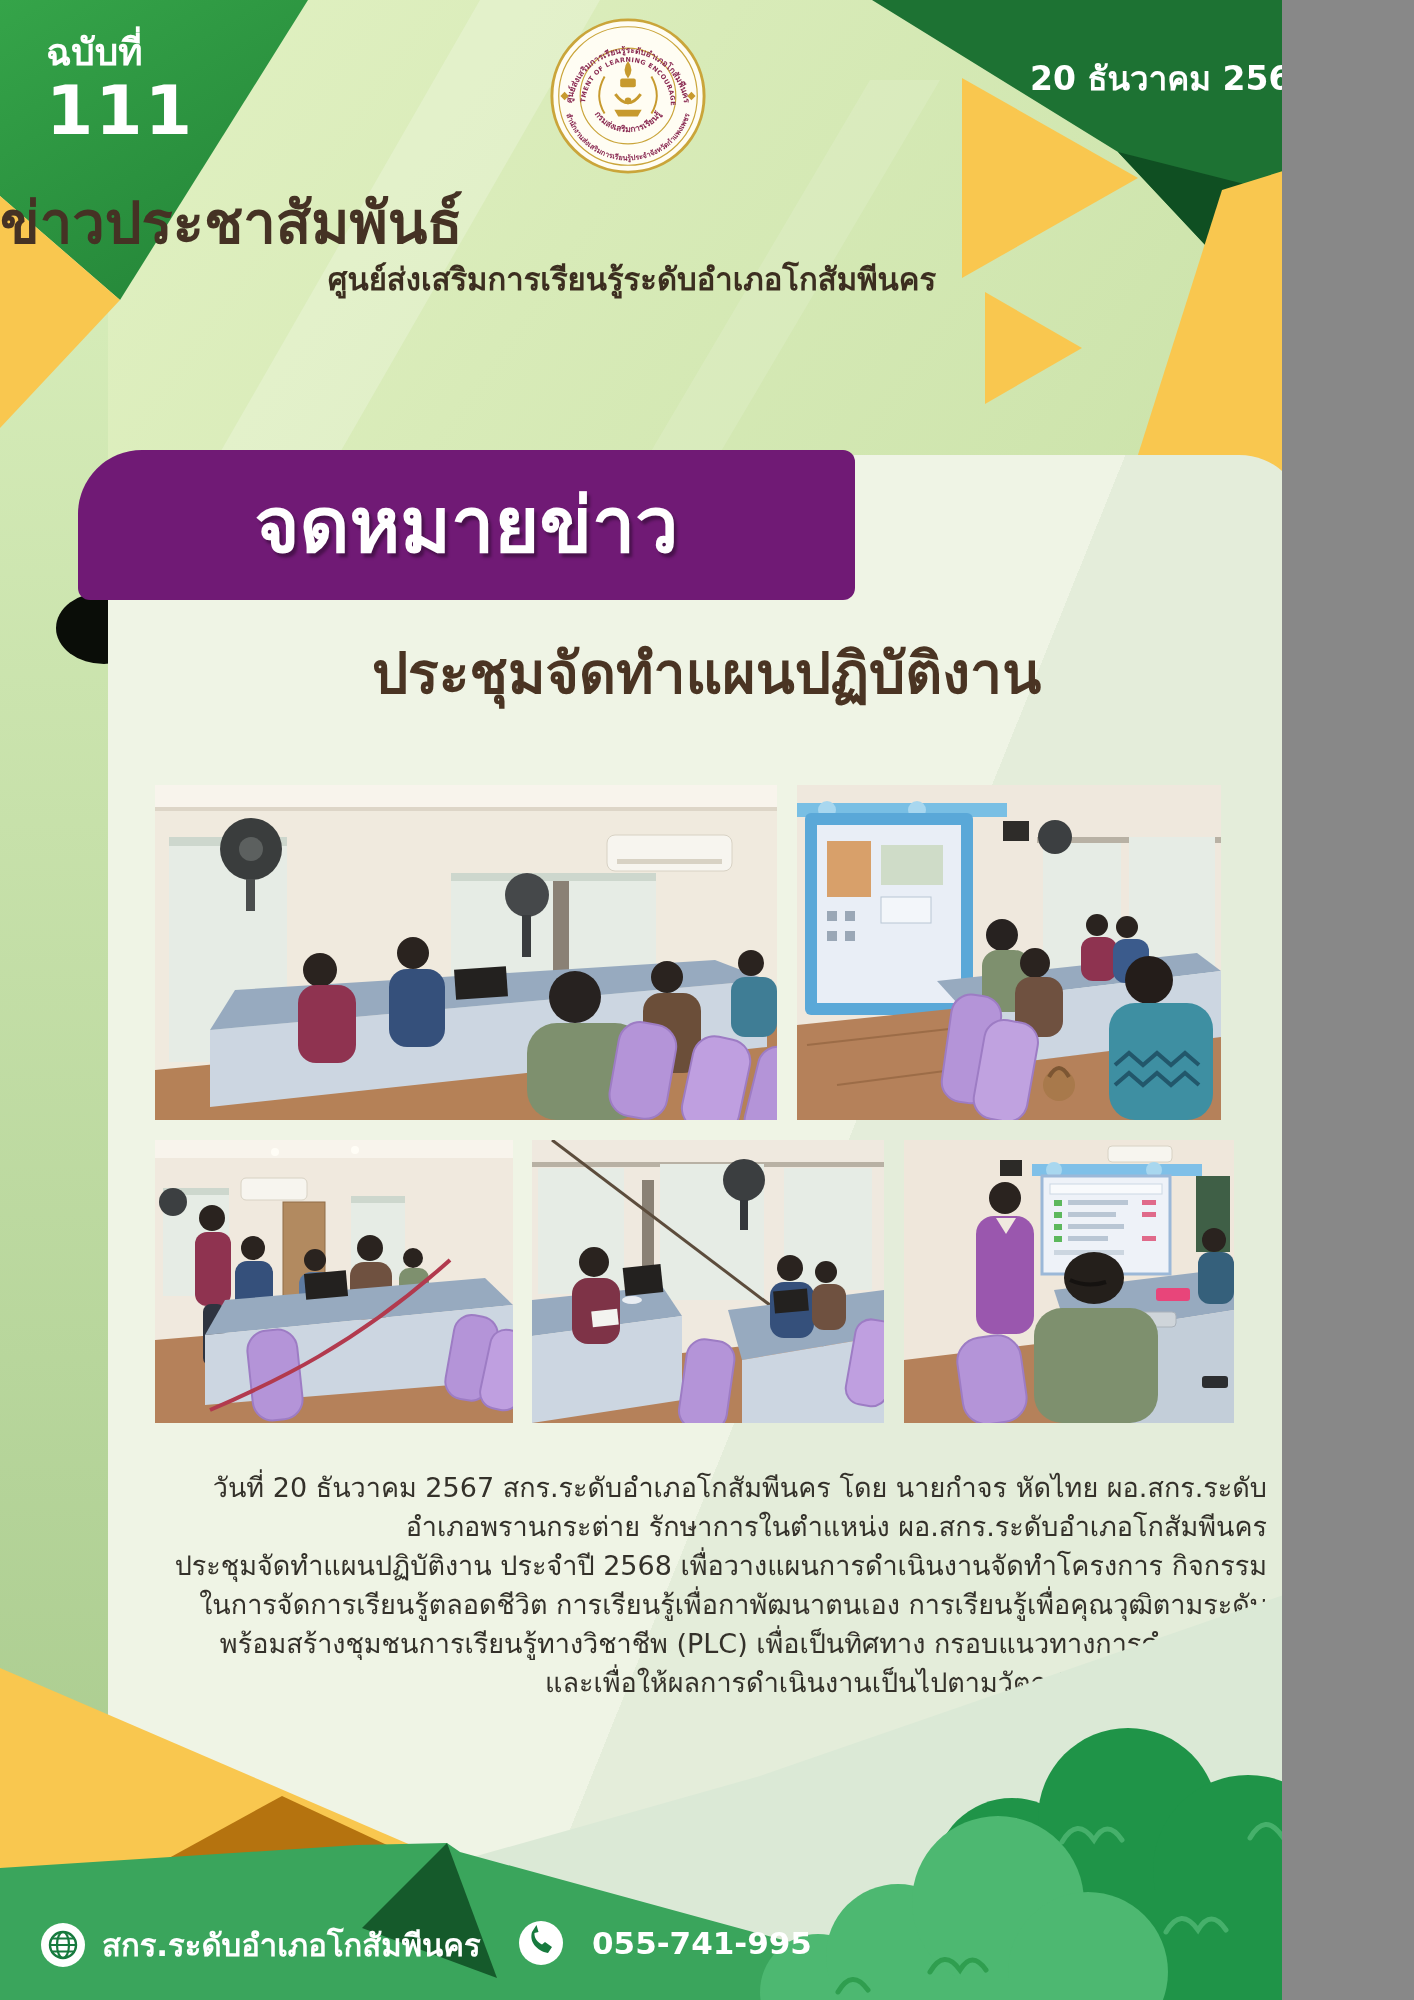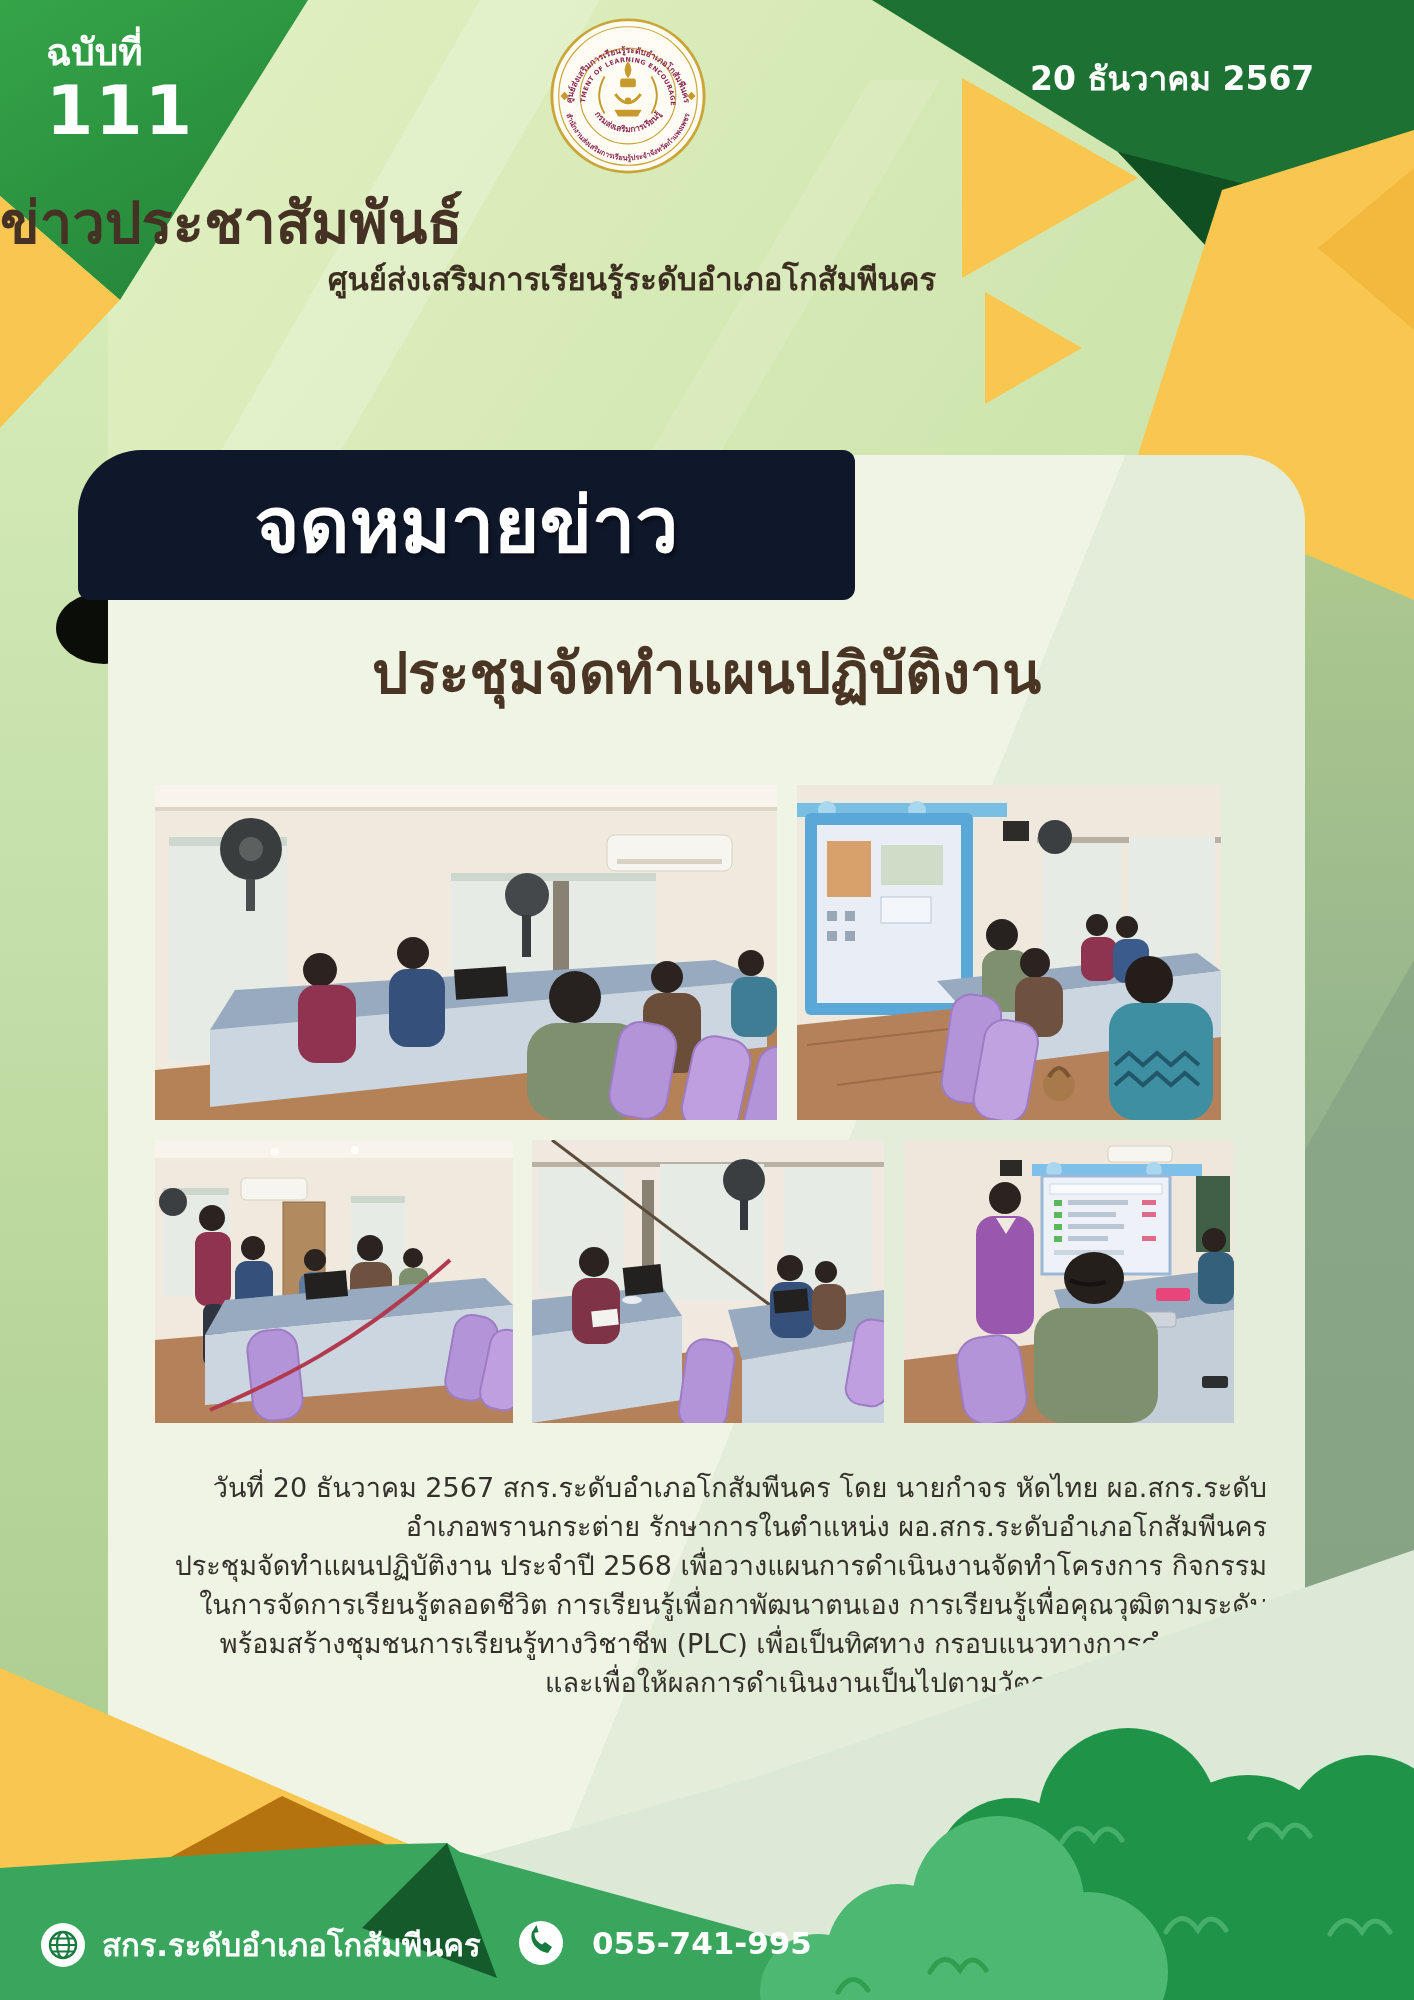--- a/index.html
+++ b/index.html
@@ -1,16 +1,16 @@
 <!DOCTYPE html>
 <html><head>
 <meta charset="utf-8">
 <style>
   html,body{margin:0;padding:0;background:#888;}
-  .canvas{position:relative;width:1414px;height:2000px;overflow:hidden;
+  .canvas{position:relative;width:1282px;height:2000px;overflow:hidden;
           font-family:"DejaVu Sans",sans-serif;background:#cfe8a6;}
   .abs{position:absolute;}
   svg{display:block;}
 
   
   #bg-art{left:0;top:0;z-index:0;}
   #curl{left:56px;top:592px;width:96px;height:72px;background:#0a0d08;border-radius:50%;z-index:1;}
   #panel{left:108px;top:455px;width:1197px;height:1455px;z-index:2;
          background:linear-gradient(112deg,#eff4e5 57%,#e4edda 57%);
          border-radius:44px 66px 0 0;}
@@ -19,21 +19,21 @@
   
   #issue{left:46px;top:34px;width:170px;color:#fff;z-index:3;line-height:1;}
   #issue .lbl{font-size:37px;font-weight:700;}
   #issue .num{font-size:68px;font-weight:800;margin-top:6px;letter-spacing:2px;}
   #date{left:1030px;top:52px;width:360px;text-align:left;color:#fff;font-size:33px;font-weight:600;z-index:3;}
   #seal{left:548px;top:14px;width:160px;height:164px;z-index:3;}
   #h-title{left:0;top:176px;width:1264px;text-align:left;font-size:58px;font-weight:800;color:#453224;z-index:3;}
   #h-sub{left:0;top:254px;width:1264px;text-align:center;font-size:31px;font-weight:600;color:#3c2e20;z-index:3;}
 
   
-  #banner{left:78px;top:450px;width:777px;height:150px;background:#0f172a;z-index:3;
+  #banner{left:78px;top:450px;width:777px;height:150px;background:#701a75;z-index:3;
           border-radius:64px 12px 12px 12px;display:flex;align-items:center;justify-content:center;}
   #banner span{color:#fff;font-size:77px;font-weight:800;text-shadow:3px 4px 3px rgba(0,0,0,.35);}
 
   
   #a-title{left:108px;top:628px;width:1197px;text-align:center;font-size:57px;font-weight:800;color:#4a3423;z-index:3;}
   .photo{z-index:3;overflow:hidden;background:#efe9df;}
   #photo-1{left:155px;top:785px;width:622px;height:335px;}
   #photo-2{left:797px;top:785px;width:424px;height:335px;}
   #photo-3{left:155px;top:1140px;width:358px;height:283px;}
   #photo-4{left:532px;top:1140px;width:352px;height:283px;}

